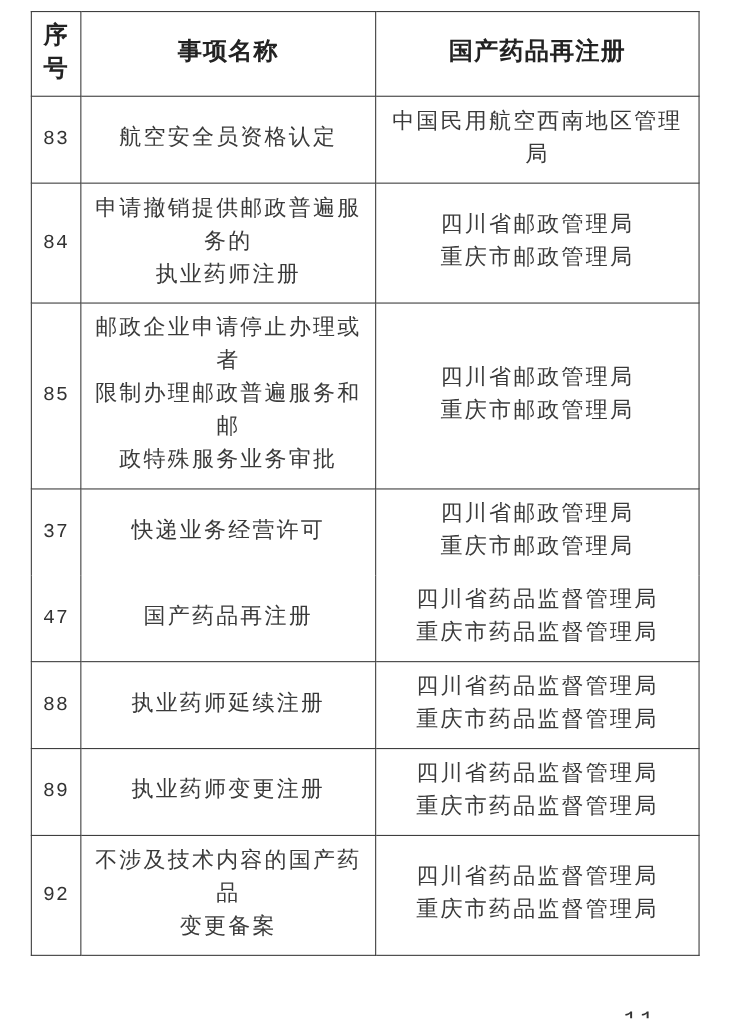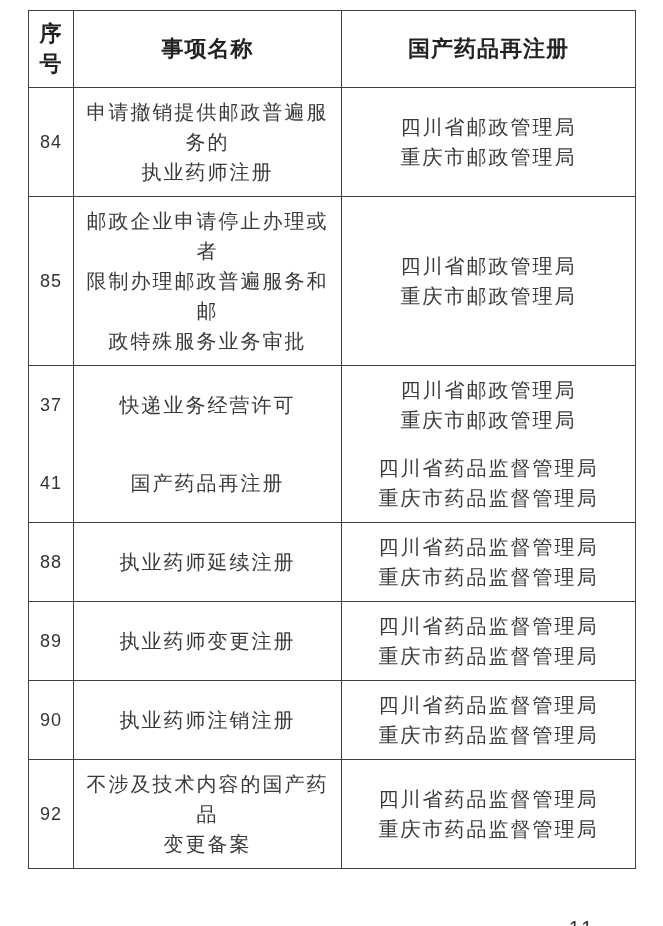--- a/index.html
+++ b/index.html
@@ -5,21 +5,21 @@
   html, body {
     margin: 0;
     padding: 0;
     background: #ffffff;
   }
   .page {
     position: relative;
     width: 663px;
     height: 926px;
     background: #ffffff;
-    font-family: Liberation Sans, sans-serif;
+    font-family: Liberation Mono, monospace;
     color: #333333;
     overflow: hidden;
   }
   table.doc-table {
     position: absolute;
     left: 28px;
     top: 10px;
     width: 607px;
     border-collapse: collapse;
     table-layout: fixed;
@@ -78,20 +78,25 @@
     </colgroup>
     <thead>
       <tr>
         <th>序号</th>
         <th>事项名称</th>
         <th>国产药品再注册</th>
       </tr>
     </thead>
     <tbody id="table-body">
         <tr>
+          <td class="cell-no">83</td>
+          <td class="cell-name">航空安全员资格认定</td>
+          <td class="cell-dept">中国民用航空西南地区管理局</td>
+        </tr>
+        <tr>
           <td class="cell-no">84</td>
           <td class="cell-name">申请撤销提供邮政普遍服务的
 执业药师注册</td>
           <td class="cell-dept">四川省邮政管理局
 重庆市邮政管理局</td>
         </tr>
         <tr>
           <td class="cell-no">85</td>
           <td class="cell-name">邮政企业申请停止办理或者
 限制办理邮政普遍服务和邮
@@ -99,44 +104,38 @@
           <td class="cell-dept">四川省邮政管理局
 重庆市邮政管理局</td>
         </tr>
         <tr class="merge-down">
           <td class="cell-no">37</td>
           <td class="cell-name">快递业务经营许可</td>
           <td class="cell-dept">四川省邮政管理局
 重庆市邮政管理局</td>
         </tr>
         <tr class="merge-up">
-          <td class="cell-no">41</td>
+          <td class="cell-no">47</td>
           <td class="cell-name">国产药品再注册</td>
           <td class="cell-dept">四川省药品监督管理局
 重庆市药品监督管理局</td>
         </tr>
         <tr>
           <td class="cell-no">88</td>
           <td class="cell-name">执业药师延续注册</td>
           <td class="cell-dept">四川省药品监督管理局
 重庆市药品监督管理局</td>
         </tr>
         <tr>
           <td class="cell-no">89</td>
           <td class="cell-name">执业药师变更注册</td>
           <td class="cell-dept">四川省药品监督管理局
 重庆市药品监督管理局</td>
         </tr>
         <tr>
-          <td class="cell-no">90</td>
-          <td class="cell-name">执业药师注销注册</td>
-          <td class="cell-dept">四川省药品监督管理局
-重庆市药品监督管理局</td>
-        </tr>
-        <tr>
           <td class="cell-no">92</td>
           <td class="cell-name">不涉及技术内容的国产药品
 变更备案</td>
           <td class="cell-dept">四川省药品监督管理局
 重庆市药品监督管理局</td>
         </tr>
       </tbody>
   </table>
 
   <div class="page-number">— 11 —</div>

